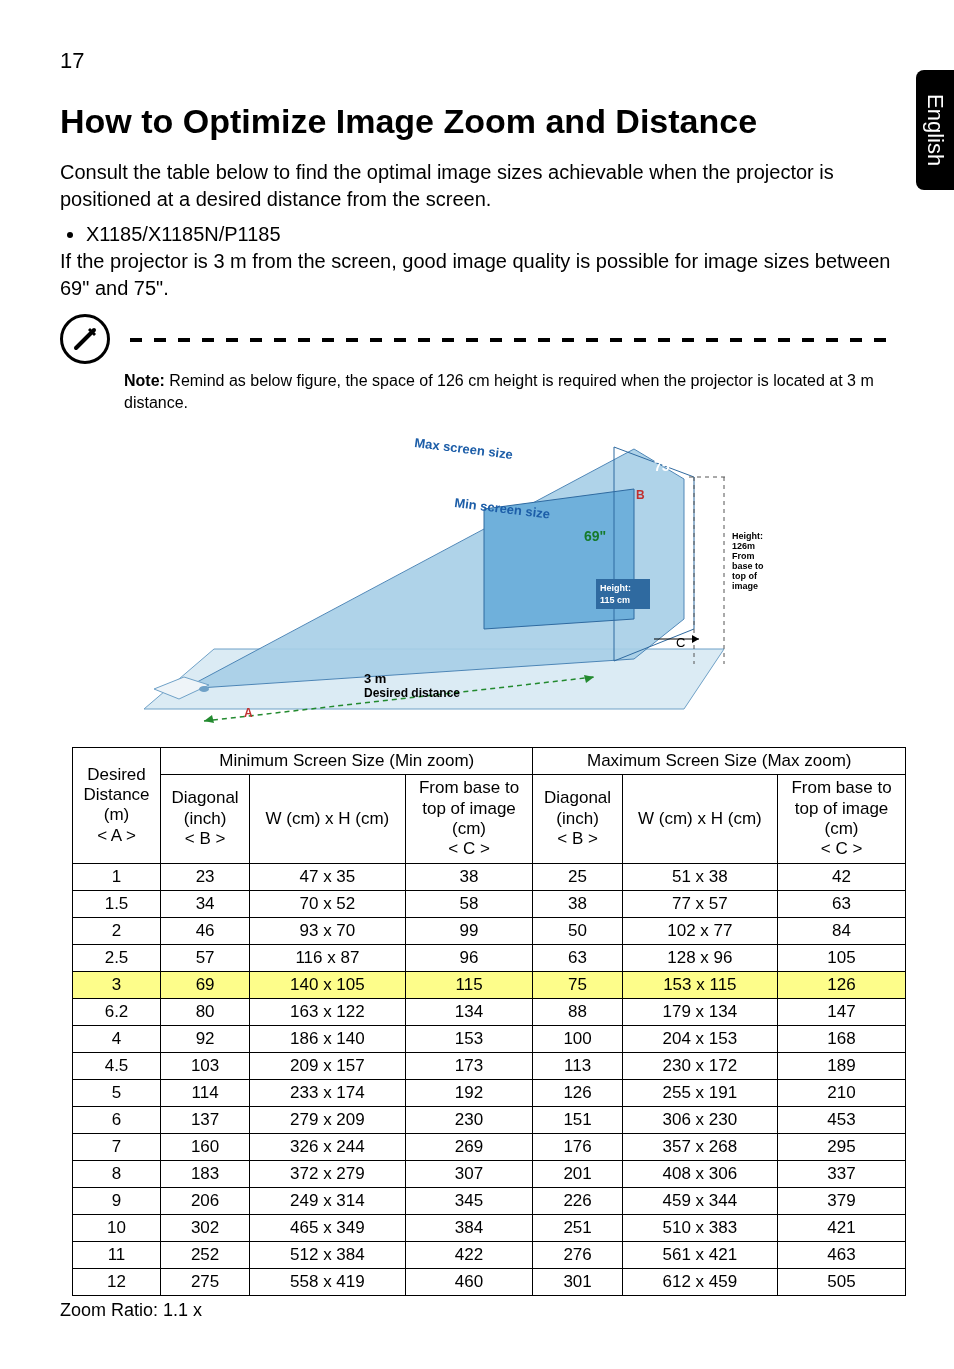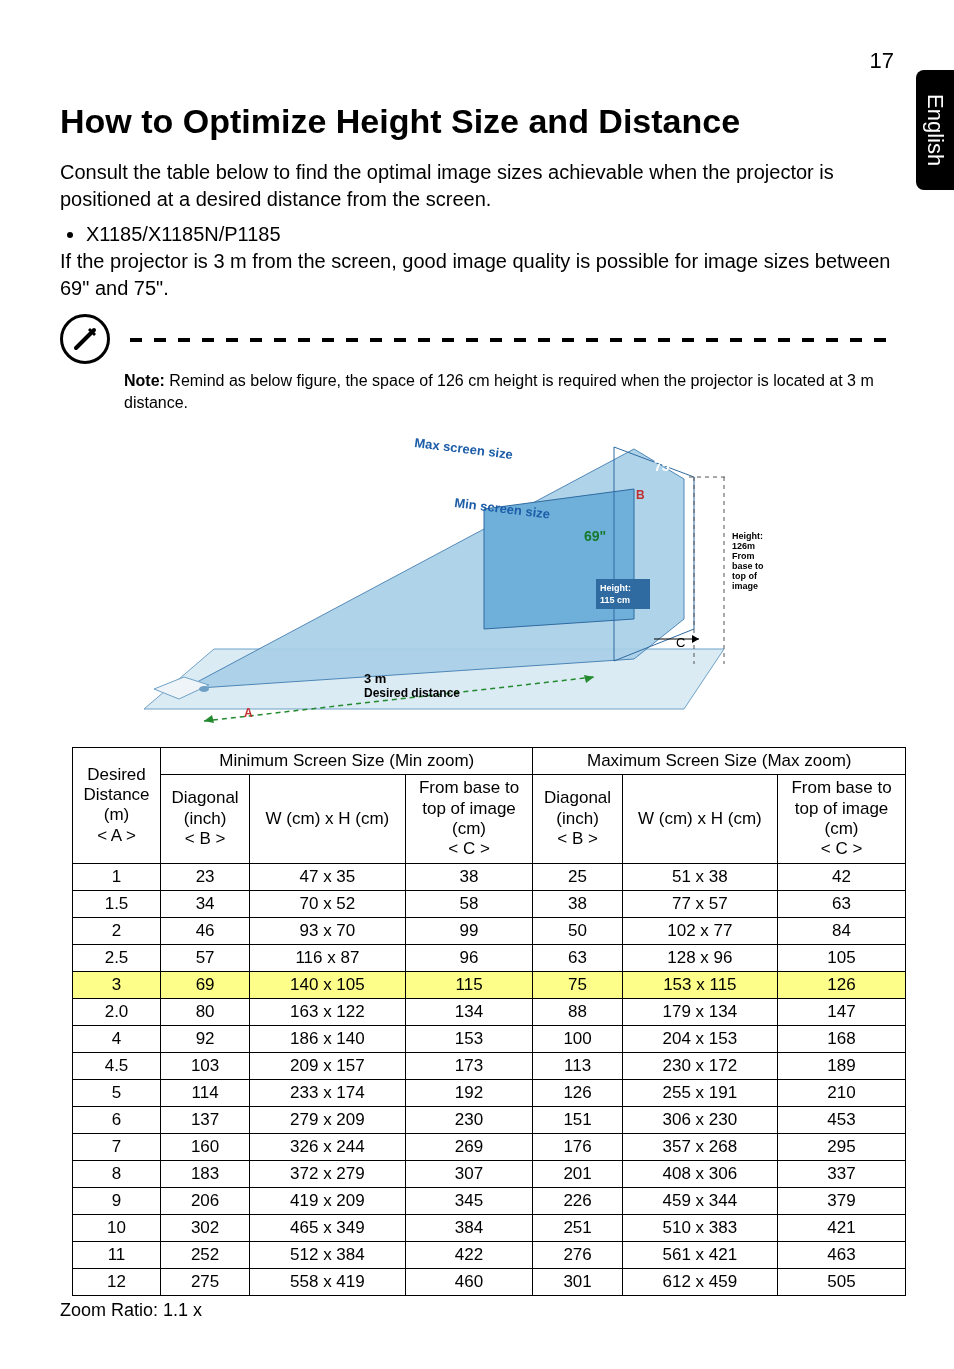--- a/index.html
+++ b/index.html
@@ -7,21 +7,21 @@
     background: #fff;
     font-family: "Segoe UI", Arial, sans-serif;
     color: #000;
     width: 954px;
   }
   .page {
     padding: 48px 60px 40px 60px;
     position: relative;
   }
   .page-number {
-    text-align: right;
+    text-align: left;
     font-size: 22px;
     margin-bottom: 4px;
   }
   .side-tab {
     position: absolute;
     top: 70px;
     right: 0;
     width: 38px;
     height: 120px;
     background: #000;
@@ -121,21 +121,21 @@
     margin-top: 4px;
   }
 </style>
 </head>
 <body>
 
 <div class="page">
   <div class="page-number">17</div>
   <div class="side-tab">English</div>
 
-  <h1>How to Optimize Height Size and Distance</h1>
+  <h1>How to Optimize Image Zoom and Distance</h1>
 
   <p class="lead">Consult the table below to find the optimal image sizes achievable when the projector is positioned at a desired distance from the screen.</p>
 
   <ul class="models">
     <li>X1185/X1185N/P1185</li>
   </ul>
 
   <p class="body">If the projector is 3 m from the screen, good image quality is possible for image sizes between 69" and 75".</p>
 
   <div class="note-row">
@@ -264,21 +264,21 @@
         <tr class="hl">
           <td>3</td>
           <td>69</td>
           <td>140 x 105</td>
           <td>115</td>
           <td>75</td>
           <td>153 x 115</td>
           <td>126</td>
         </tr>
         <tr>
-          <td>2.0</td>
+          <td>6.2</td>
           <td>80</td>
           <td>163 x 122</td>
           <td>134</td>
           <td>88</td>
           <td>179 x 134</td>
           <td>147</td>
         </tr>
         <tr>
           <td>4</td>
           <td>92</td>
@@ -329,21 +329,21 @@
           <td>183</td>
           <td>372 x 279</td>
           <td>307</td>
           <td>201</td>
           <td>408 x 306</td>
           <td>337</td>
         </tr>
         <tr>
           <td>9</td>
           <td>206</td>
-          <td>419 x 209</td>
+          <td>249 x 314</td>
           <td>345</td>
           <td>226</td>
           <td>459 x 344</td>
           <td>379</td>
         </tr>
         <tr>
           <td>10</td>
           <td>302</td>
           <td>465 x 349</td>
           <td>384</td>

